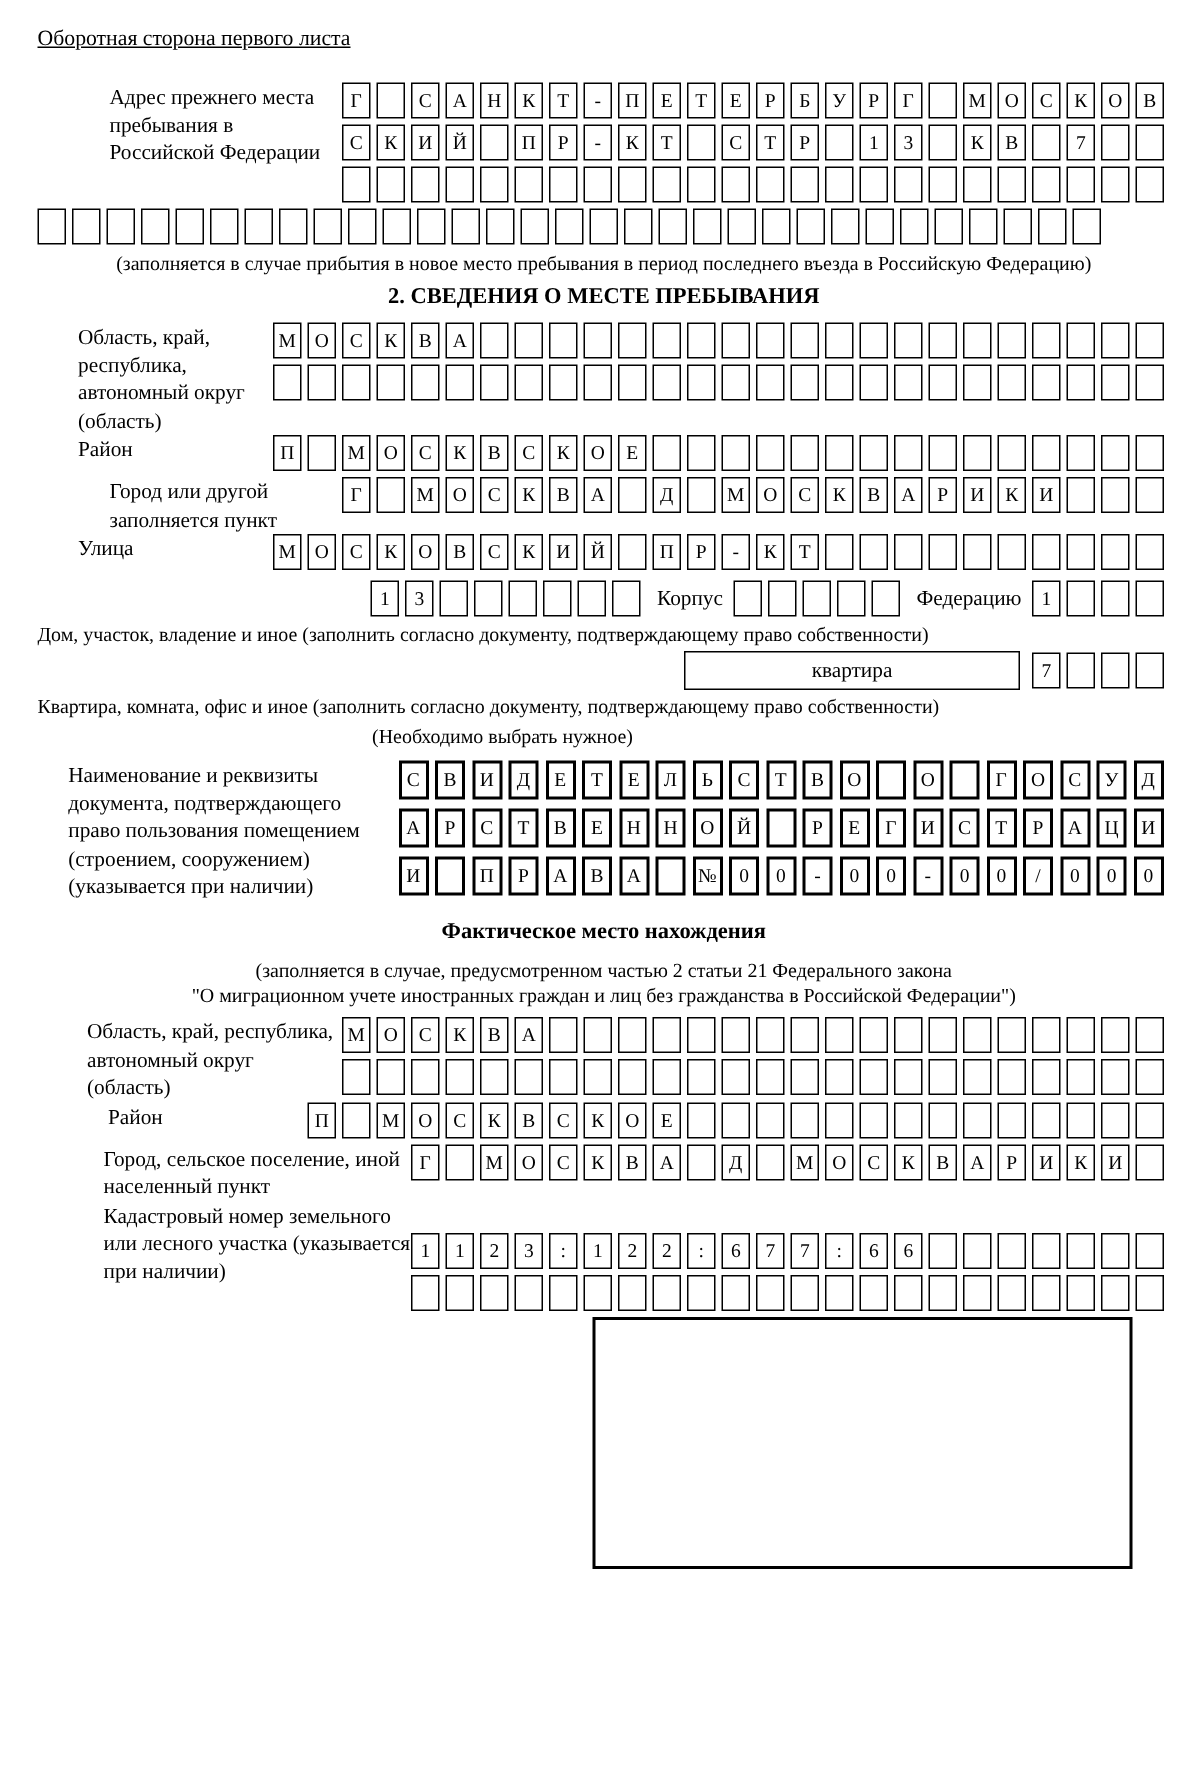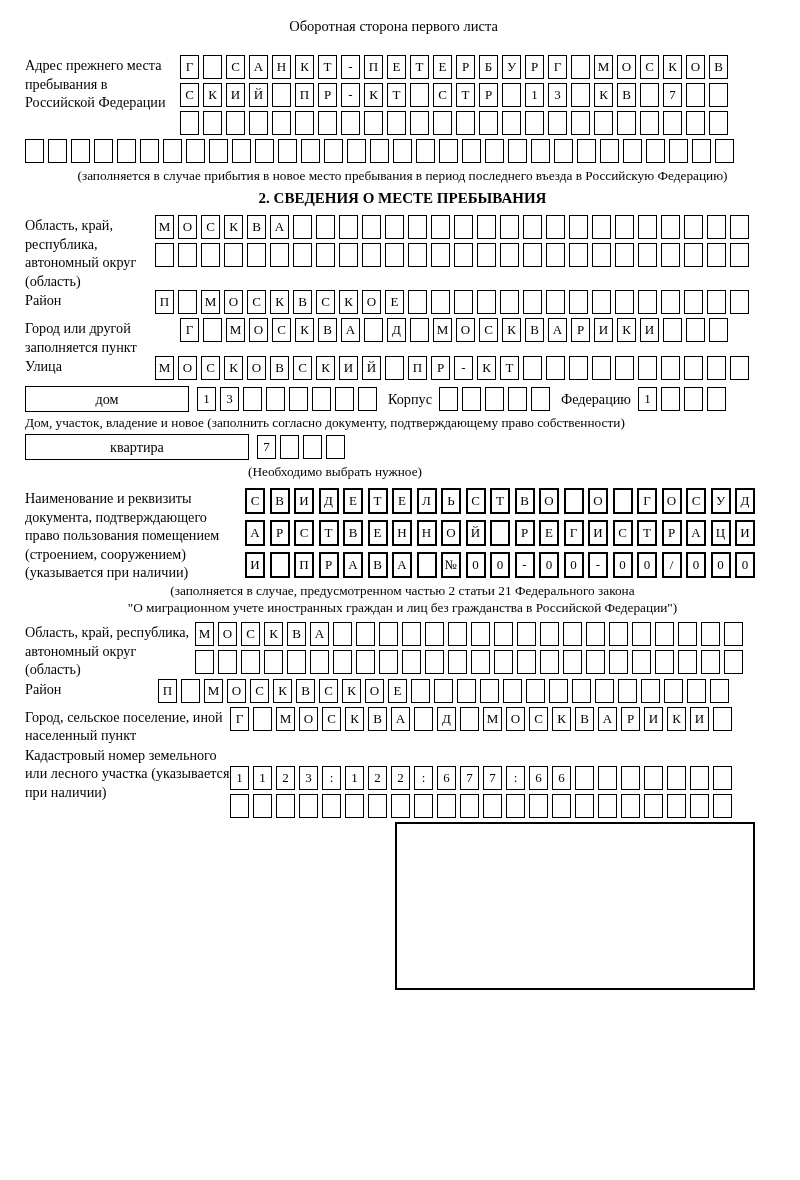--- a/index.html
+++ b/index.html
@@ -1,22 +1,22 @@
 <!DOCTYPE html>
 <html><head>
 <meta charset="utf-8">
 <style>
   html,body{margin:0;padding:0;background:#fff;}
   body{
     width:800px;height:1180px;overflow:hidden;color:#000;
     font-family:"Liberation Serif","DejaVu Serif",serif;
     box-sizing:border-box;padding:10px 20px 0 25px;
   }
-  .hdr{text-align:center;font-size:14.5px;margin:8px 18px 20px 0;}
-  .frow{display:flex;align-items:flex-start;}
+  .hdr{text-align:left;font-size:14.5px;margin:8px 18px 20px 0;text-decoration:underline;}
+  .frow{display:flex;align-items:flex-start;justify-content:flex-end;}
   .lbl{font-size:14.2px;line-height:18.5px;padding-top:1px;flex-shrink:0;}
   .w130{width:130px;} .w155{width:155px;} .w170{width:170px;} .w133{width:133px;}
   .w205{width:205px;} .w220{width:220px;}
   .boxrow{display:flex;margin-bottom:4px;}
   .cell{
     display:inline-block;box-sizing:border-box;width:19px;height:24px;
     border:1.5px solid #000;margin-right:4px;text-align:center;
     line-height:21px;font-size:13px;background:#fff;flex-shrink:0;
   }
   .doc .cell{border-width:2.2px;width:20px;height:26px;margin-right:4.5px;line-height:22px;}
@@ -310,21 +310,20 @@
         <span class="cell"></span>
         <span class="cell"></span>
         <span class="cell"></span>
         <span class="cell"></span>
         <span class="cell"></span>
         <span class="cell"></span>
       </div>
   </div>
 
   <div class="frow mb2" style="align-items:center;margin-top:2px;">
-    <div class="widebox" style="width:164px;margin-right:8px;">дом</div>
     <div class="boxrow" style="margin-bottom:0;">
         <span class="cell">1</span>
         <span class="cell">3</span>
         <span class="cell"></span>
         <span class="cell"></span>
         <span class="cell"></span>
         <span class="cell"></span>
         <span class="cell"></span>
         <span class="cell"></span>
       </div>
@@ -337,31 +336,32 @@
         <span class="cell"></span>
       </div>
     <div class="inline-lbl">Федерацию</div>
     <div class="boxrow" style="margin-bottom:0;">
         <span class="cell">1</span>
         <span class="cell"></span>
         <span class="cell"></span>
         <span class="cell"></span>
       </div>
   </div>
-  <div class="note mb2">Дом, участок, владение и новое (заполнить согласно документу, подтверждающему право собственности)</div>
+  <div class="note mb2">Дом, участок, владение и иное (заполнить согласно документу, подтверждающему право собственности)</div>
 
   <div class="frow mb2" style="align-items:center;margin-top:3px;">
     <div class="widebox" style="width:224px;margin-right:8px;">квартира</div>
     <div class="boxrow" style="margin-bottom:0;">
         <span class="cell">7</span>
         <span class="cell"></span>
         <span class="cell"></span>
         <span class="cell"></span>
       </div>
   </div>
+  <div class="note mb2">Квартира, комната, офис и иное (заполнить согласно документу, подтверждающему право собственности)</div>
 
   <div class="note" style="width:620px;text-align:center;margin:3px 0 8px 0;">(Необходимо выбрать нужное)</div>
 
   <div class="frow doc">
     <div class="lbl w220">Наименование и реквизиты документа, подтверждающего право пользования помещением (строением, сооружением) (указывается при наличии)</div>
     <div>
       <div class="boxrow" style="margin-bottom:6px;">
           <span class="cell">С</span>
           <span class="cell">В</span>
           <span class="cell">И</span>
@@ -426,20 +426,21 @@
           <span class="cell">0</span>
           <span class="cell">0</span>
           <span class="cell">/</span>
           <span class="cell">0</span>
           <span class="cell">0</span>
           <span class="cell">0</span>
         </div>
     </div>
   </div>
 
+  <div class="sect-title" style="margin-top:12px;">Фактическое место нахождения</div>
   <div class="note center">(заполняется в случае, предусмотренном частью 2 статьи 21 Федерального закона</div>
   <div class="note center mb6">"О миграционном учете иностранных граждан и лиц без гражданства в Российской Федерации")</div>
 
   <div class="frow">
     <div class="lbl w170">Область, край, республика, автономный округ (область)</div>
     <div>
       <div class="boxrow">
           <span class="cell">М</span>
           <span class="cell">О</span>
           <span class="cell">С</span>

